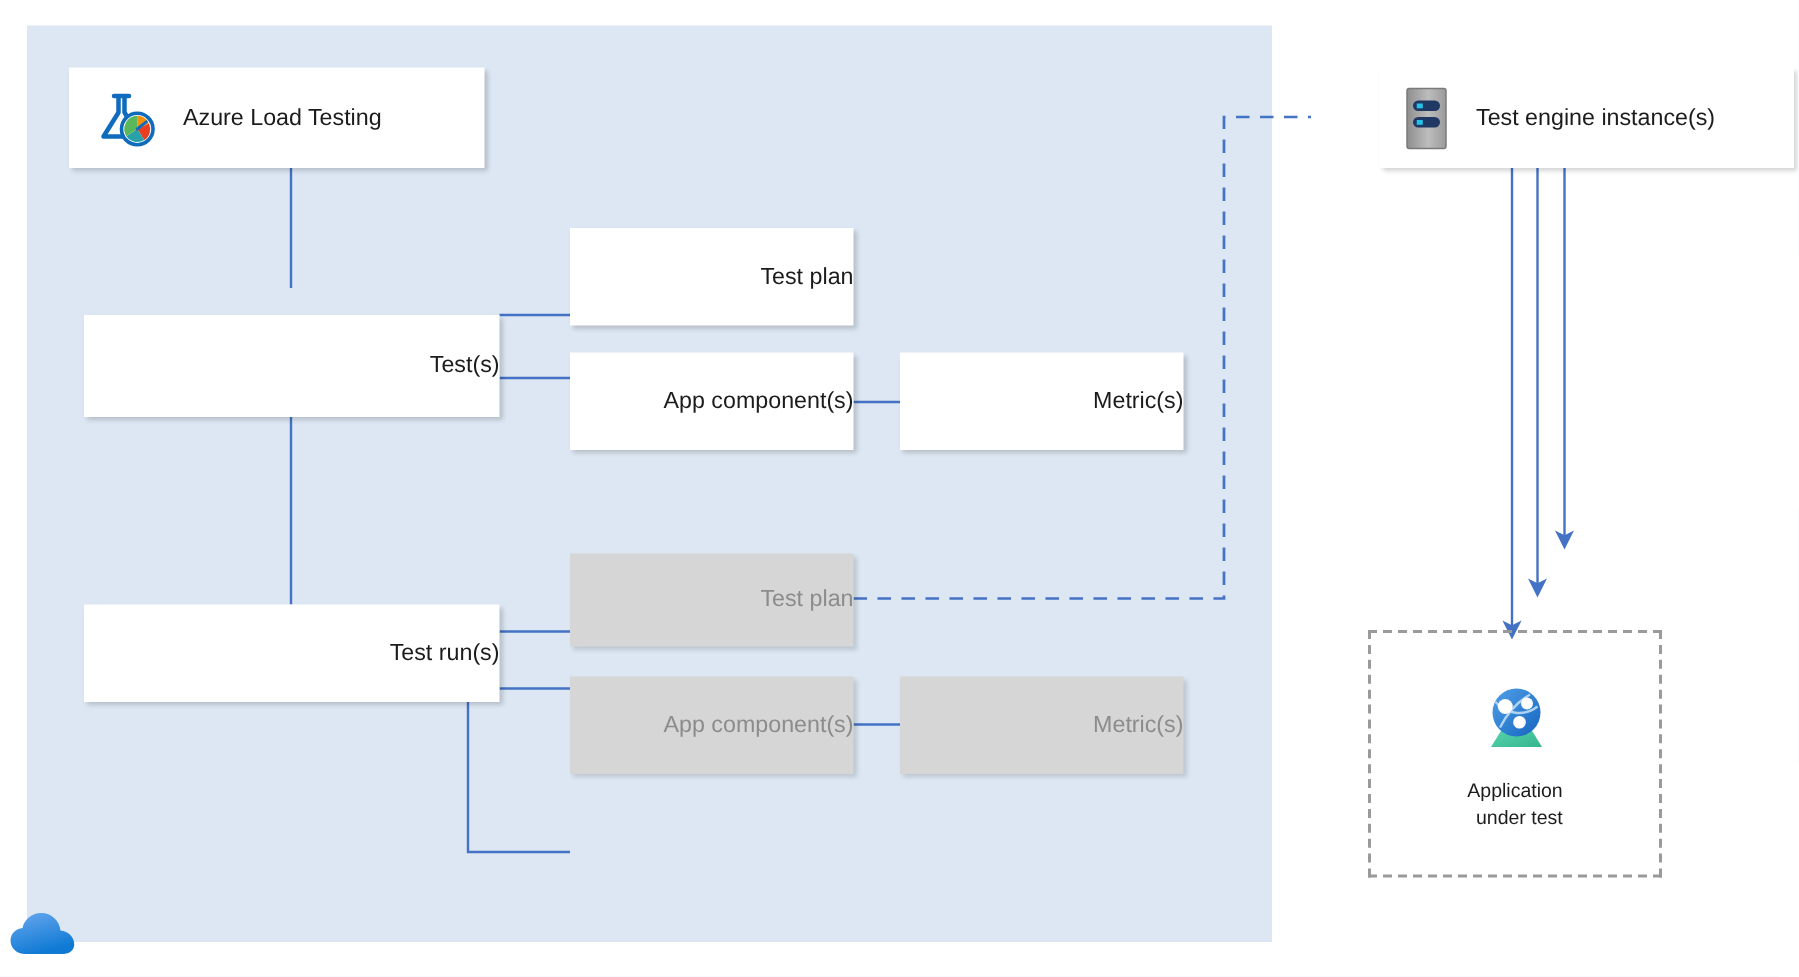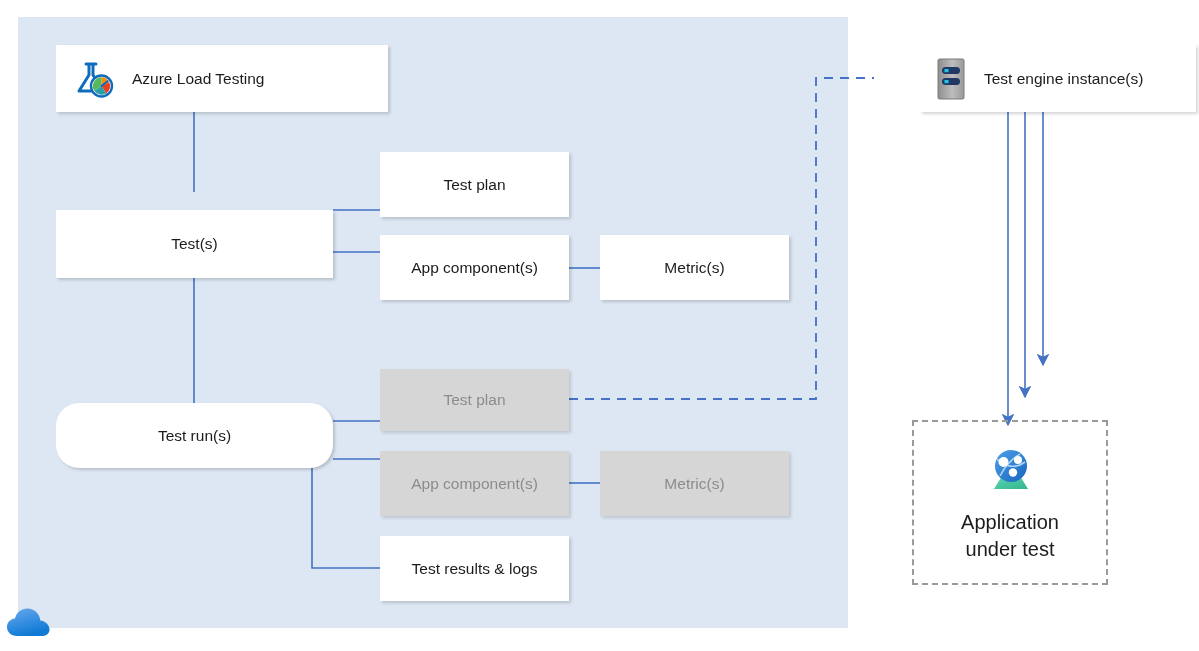--- a/index.html
+++ b/index.html
@@ -40,21 +40,21 @@
     width: 1199px;
     height: 651px;
     pointer-events: none;
   }
   
   .node {
     position: absolute;
     box-sizing: border-box;
     display: flex;
     align-items: center;
-    justify-content: center;
+    justify-content: flex-end;
     background: #ffffff;
     box-shadow: 2px 2px 3px rgba(0,0,0,0.17);
     font-size: 15.5px;
     color: #1c1c1c;
     line-height: 1.25;
     text-align: center;
   }
   .node.dim {
     background: #d6d6d6;
     color: #8c8c8c;
@@ -73,23 +73,23 @@
     box-sizing: border-box;
     border: 2px dashed #9a9a9a;
     background: transparent;
     display: flex;
     flex-direction: column;
     align-items: center;
     justify-content: center;
   }
   .dashed-box .aut-label {
     margin-top: 14px;
-    font-size: 20px;
+    font-size: 13px;
     color: #1c1c1c;
-    text-align: center;
+    text-align: right;
     line-height: 1.35;
   }
   
   .icon {
     display: inline-block;
     flex: none;
     line-height: 0;
   }
   .cloud-icon {
     position: absolute;
@@ -138,21 +138,21 @@
       <path d="M569,399 L816,399 L816,78 L874,78"></path>
     </g>
 
     <g stroke="#4472c4" stroke-width="1.6" fill="none">
       <path d="M1008,112 L1008,420" marker-end="url(#arrowBlue)"></path>
       <path d="M1025,112 L1025,392" marker-end="url(#arrowBlue)"></path>
       <path d="M1043,112 L1043,360" marker-end="url(#arrowBlue)"></path>
     </g>
   </svg>
 
-  <div class="node with-icon" style="left:56px; top:45px; width:332px; height:67px;">
+  <div class="node with-icon" style="left:46px; top:45px; width:277px; height:67px;">
     <span class="icon">
       <svg width="42" height="42" viewBox="0 0 42 42">
         <g stroke="#0f6cbd" stroke-width="3" fill="none" stroke-linejoin="round" stroke-linecap="round">
           <path d="M17,7 L17,17 L7,33 L31,33 L21,17 L21,7"></path>
           <path d="M14,6 L24,6"></path>
         </g>
         <circle cx="29.5" cy="28" r="10.5" fill="#ffffff" stroke="#0f6cbd" stroke-width="2.4"></circle>
         <path d="M29.5,28 L29.5,19.2 A8.8,8.8 0 0 1 37.3,24.3 Z" fill="#f2900d"></path>
         <path d="M29.5,28 L37.3,24.3 A8.8,8.8 0 0 1 34.2,35.4 Z" fill="#ea3e23"></path>
         <path d="M29.5,28 L34.2,35.4 A8.8,8.8 0 0 1 22.3,32.8 Z" fill="#2aa1a8"></path>
@@ -172,39 +172,36 @@
   </div>
 
   <div class="node" style="left:380px; top:235px; width:189px; height:65px;">
     <span class="node-label">App component(s)</span>
   </div>
 
   <div class="node" style="left:600px; top:235px; width:189px; height:65px;">
     <span class="node-label">Metric(s)</span>
   </div>
 
-  <div class="node" style="left:56px; top:403px; width:277px; height:65px;border-radius:23px;">
+  <div class="node" style="left:56px; top:403px; width:277px; height:65px;">
     <span class="node-label">Test run(s)</span>
   </div>
 
   <div class="node dim" style="left:380px; top:369px; width:189px; height:62px;">
     <span class="node-label">Test plan</span>
   </div>
 
   <div class="node dim" style="left:380px; top:451px; width:189px; height:65px;">
     <span class="node-label">App component(s)</span>
   </div>
 
   <div class="node dim" style="left:600px; top:451px; width:189px; height:65px;">
     <span class="node-label">Metric(s)</span>
   </div>
 
-  <div class="node" style="left:380px; top:536px; width:189px; height:65px;">
-    <span class="node-label">Test results &amp; logs</span>
-  </div>
 
   <div class="node with-icon" style="left:920px; top:45px; width:276px; height:67px;">
     <span class="icon">
       <svg width="30" height="44" viewBox="0 0 30 44">
         <defs>
           <linearGradient id="svrGrad" x1="0" y1="0" x2="1" y2="0">
             <stop offset="0%" stop-color="#8e8e8e"></stop>
             <stop offset="55%" stop-color="#bdbdbd"></stop>
             <stop offset="100%" stop-color="#9a9a9a"></stop>
           </linearGradient>

